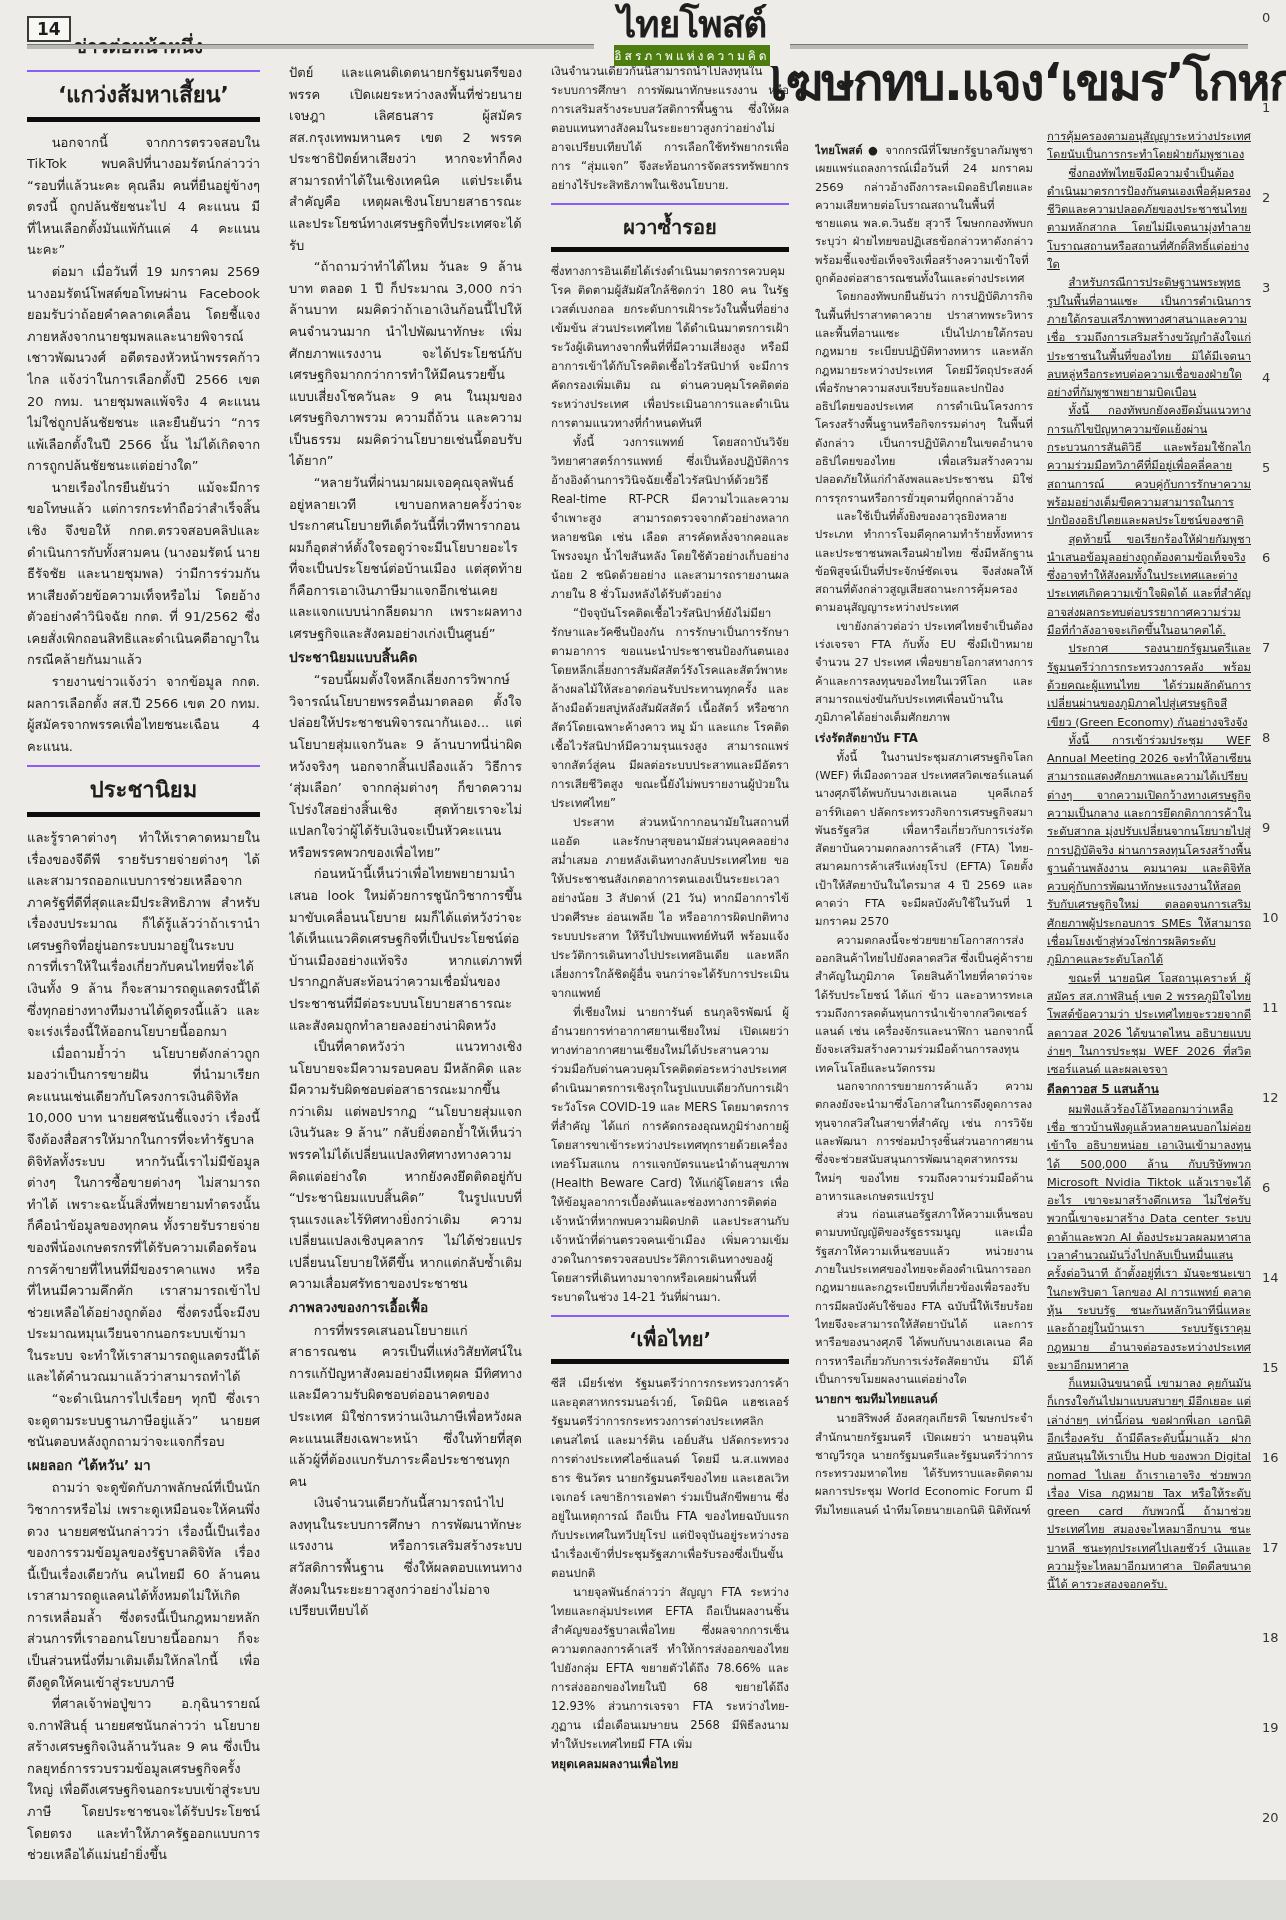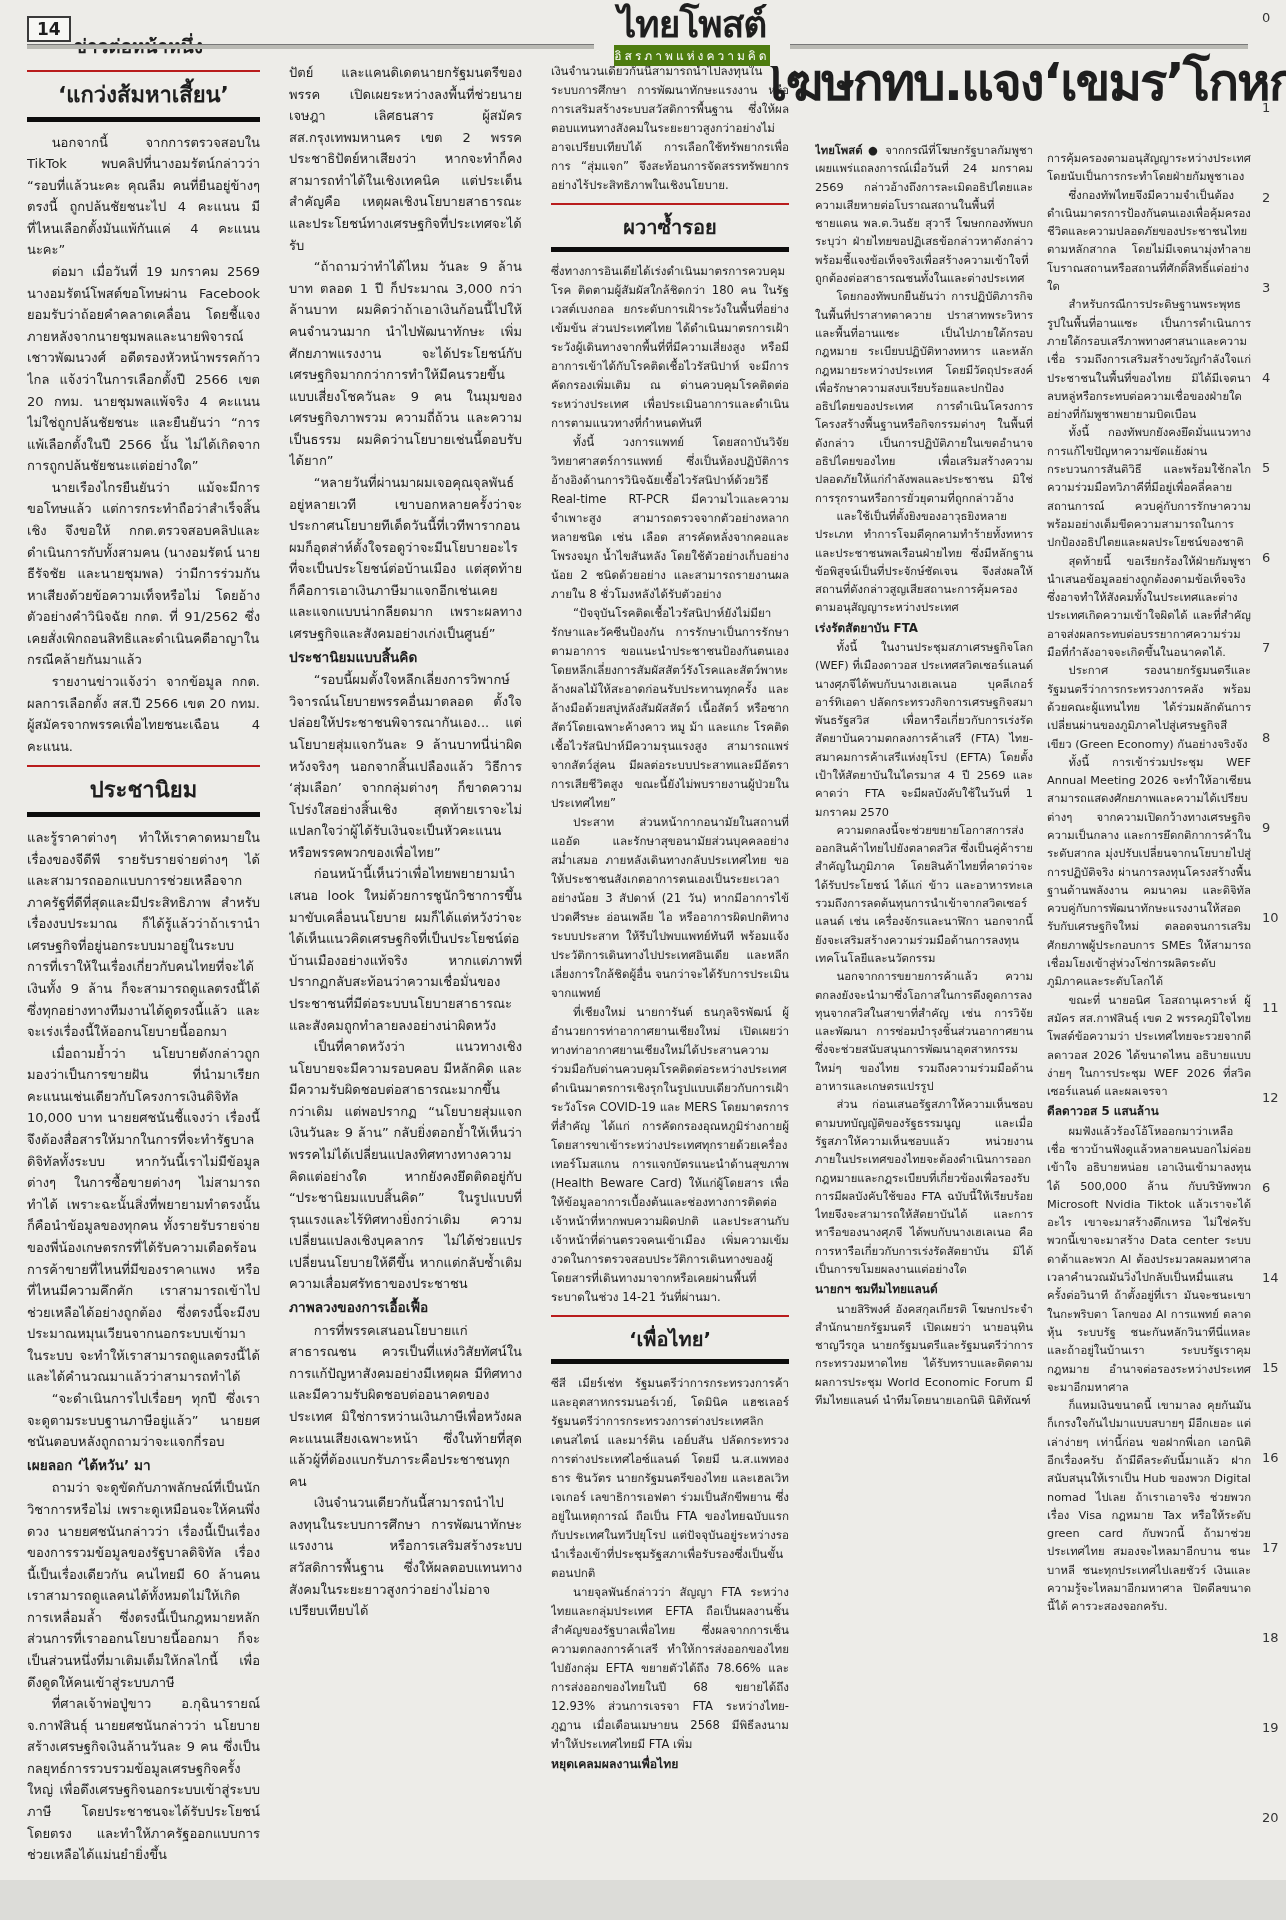--- a/index.html
+++ b/index.html
@@ -16,25 +16,25 @@
                   padding:1px 0;letter-spacing:3px;margin-top:0;}
   
   .main-headline{position:absolute;left:760px;top:46px;width:494px;height:88px;
                  font-size:51px;font-weight:900;letter-spacing:-2px;white-space:nowrap;line-height:1.45;}
   
   .col{position:absolute;top:62px;overflow:hidden;text-align:justify;}
   .col1{left:27px;width:233px;height:1846px;font-size:13px;line-height:1.66;}
   .col2{left:289px;width:233px;height:1846px;font-size:13px;line-height:1.66;}
   .col3{left:551px;width:238px;height:1846px;font-size:11.6px;line-height:1.64;}
   .col4{left:815px;top:142px;width:218px;height:1766px;font-size:11.3px;line-height:1.62;}
-  .col5{left:1047px;top:150px;width:204px;height:1766px;font-size:11.3px;line-height:1.62;}
+  .col5{left:1047px;top:128px;width:204px;height:1766px;font-size:11.3px;line-height:1.62;text-decoration:underline;}
   .col p{margin:0;text-indent:1.9em;}
   .col p.noindent{text-indent:0;}
   .boxhead{font-size:22px;font-weight:800;text-align:center;text-indent:0;
-           border-top:2px solid #b91c1c;border-bottom:5px solid #0d0d0d;
+           border-top:2px solid #8b5cf6;border-bottom:5px solid #0d0d0d;
            padding:9px 4px 7px;margin:8px 0 10px;line-height:1.3;}
   .col3 .boxhead,.col4 .boxhead{font-size:20px;}
   .subhead{font-weight:800;font-size:1.05em;text-align:left;text-indent:0;margin:1px 0;}
   .byline{font-weight:800;}
   
   .ruler{position:absolute;right:0;top:0;width:30px;height:1920px;}
   .rmark{position:absolute;left:6px;font-size:13px;color:#333;}
 </style>
 </head>
 <body>
@@ -89,20 +89,21 @@
         <p>ที่เชียงใหม่ นายการันต์ ธนกุลจิรพัฒน์ ผู้อำนวยการท่าอากาศยานเชียงใหม่ เปิดเผยว่า ทางท่าอากาศยานเชียงใหม่ได้ประสานความร่วมมือกับด่านควบคุมโรคติดต่อระหว่างประเทศ ดำเนินมาตรการเชิงรุกในรูปแบบเดียวกับการเฝ้าระวังโรค COVID-19 และ MERS โดยมาตรการที่สำคัญ ได้แก่ การคัดกรองอุณหภูมิร่างกายผู้โดยสารขาเข้าระหว่างประเทศทุกรายด้วยเครื่องเทอร์โมสแกน การแจกบัตรแนะนำด้านสุขภาพ (Health Beware Card) ให้แก่ผู้โดยสาร เพื่อให้ข้อมูลอาการเบื้องต้นและช่องทางการติดต่อเจ้าหน้าที่หากพบความผิดปกติ และประสานกับเจ้าหน้าที่ด่านตรวจคนเข้าเมือง เพิ่มความเข้มงวดในการตรวจสอบประวัติการเดินทางของผู้โดยสารที่เดินทางมาจากหรือเคยผ่านพื้นที่ระบาดในช่วง 14-21 วันที่ผ่านมา.</p>
         <div class="boxhead">‘เพื่อไทย’</div>
         <p class="noindent">ซีสี เมียร์เช่ท รัฐมนตรีว่าการกระทรวงการค้าและอุตสาหกรรมนอร์เวย์, โดมินิค แฮชเลอร์ รัฐมนตรีว่าการกระทรวงการต่างประเทศลิกเตนสไตน์ และมาร์ติน เอย์บสัน ปลัดกระทรวงการต่างประเทศไอซ์แลนด์ โดยมี น.ส.แพทองธาร ชินวัตร นายกรัฐมนตรีของไทย และเฮลเวิท เจเกอร์ เลขาธิการเอฟตา ร่วมเป็นสักขีพยาน ซึ่งอยู่ในเหตุการณ์ ถือเป็น FTA ของไทยฉบับแรกกับประเทศในทวีปยุโรป แต่ปัจจุบันอยู่ระหว่างรอนำเรื่องเข้าที่ประชุมรัฐสภาเพื่อรับรองซึ่งเป็นขั้นตอนปกติ</p>
         <p>นายจุลพันธ์กล่าวว่า สัญญา FTA ระหว่างไทยและกลุ่มประเทศ EFTA ถือเป็นผลงานชิ้นสำคัญของรัฐบาลเพื่อไทย ซึ่งผลจากการเซ็นความตกลงการค้าเสรี ทำให้การส่งออกของไทยไปยังกลุ่ม EFTA ขยายตัวได้ถึง 78.66% และการส่งออกของไทยในปี 68 ขยายได้ถึง 12.93% ส่วนการเจรจา FTA ระหว่างไทย-ภูฏาน เมื่อเดือนเมษายน 2568 มีพิธีลงนาม ทำให้ประเทศไทยมี FTA เพิ่ม</p>
         <div class="subhead">หยุดเคลมผลงานเพื่อไทย</div>
       </div>
       <div class="col col4">
         <p class="noindent"><strong class="byline">ไทยโพสต์ ● </strong>จากกรณีที่โฆษกรัฐบาลกัมพูชาเผยแพร่แถลงการณ์เมื่อวันที่ 24 มกราคม 2569 กล่าวอ้างถึงการละเมิดอธิปไตยและความเสียหายต่อโบราณสถานในพื้นที่ชายแดน พล.ต.วินธัย สุวารี โฆษกกองทัพบก ระบุว่า ฝ่ายไทยขอปฏิเสธข้อกล่าวหาดังกล่าว พร้อมชี้แจงข้อเท็จจริงเพื่อสร้างความเข้าใจที่ถูกต้องต่อสาธารณชนทั้งในและต่างประเทศ</p>
         <p>โดยกองทัพบกยืนยันว่า การปฏิบัติภารกิจในพื้นที่ปราสาทตาควาย ปราสาทพระวิหาร และพื้นที่อานแซะ เป็นไปภายใต้กรอบกฎหมาย ระเบียบปฏิบัติทางทหาร และหลักกฎหมายระหว่างประเทศ โดยมีวัตถุประสงค์เพื่อรักษาความสงบเรียบร้อยและปกป้องอธิปไตยของประเทศ การดำเนินโครงการโครงสร้างพื้นฐานหรือกิจกรรมต่างๆ ในพื้นที่ดังกล่าว เป็นการปฏิบัติภายในเขตอำนาจอธิปไตยของไทย เพื่อเสริมสร้างความปลอดภัยให้แก่กำลังพลและประชาชน มิใช่การรุกรานหรือการยั่วยุตามที่ถูกกล่าวอ้าง</p>
         <p>และใช้เป็นที่ตั้งยิงของอาวุธยิงหลายประเภท ทำการโจมตีคุกคามทำร้ายทั้งทหารและประชาชนพลเรือนฝ่ายไทย ซึ่งมีหลักฐานข้อพิสูจน์เป็นที่ประจักษ์ชัดเจน จึงส่งผลให้สถานที่ดังกล่าวสูญเสียสถานะการคุ้มครองตามอนุสัญญาระหว่างประเทศ</p>
+        <p>เขายังกล่าวต่อว่า ประเทศไทยจำเป็นต้องเร่งเจรจา FTA กับทั้ง EU ซึ่งมีเป้าหมายจำนวน 27 ประเทศ เพื่อขยายโอกาสทางการค้าและการลงทุนของไทยในเวทีโลก และสามารถแข่งขันกับประเทศเพื่อนบ้านในภูมิภาคได้อย่างเต็มศักยภาพ</p>
         <div class="subhead">เร่งรัดสัตยาบัน FTA</div>
         <p>ทั้งนี้ ในงานประชุมสภาเศรษฐกิจโลก (WEF) ที่เมืองดาวอส ประเทศสวิตเซอร์แลนด์ นางศุภจีได้พบกับนางเฮเลเนอ บุคลีเกอร์ อาร์ทิเอดา ปลัดกระทรวงกิจการเศรษฐกิจสมาพันธรัฐสวิส เพื่อหารือเกี่ยวกับการเร่งรัดสัตยาบันความตกลงการค้าเสรี (FTA) ไทย-สมาคมการค้าเสรีแห่งยุโรป (EFTA) โดยตั้งเป้าให้สัตยาบันในไตรมาส 4 ปี 2569 และคาดว่า FTA จะมีผลบังคับใช้ในวันที่ 1 มกราคม 2570</p>
         <p>ความตกลงนี้จะช่วยขยายโอกาสการส่งออกสินค้าไทยไปยังตลาดสวิส ซึ่งเป็นคู่ค้ารายสำคัญในภูมิภาค โดยสินค้าไทยที่คาดว่าจะได้รับประโยชน์ ได้แก่ ข้าว และอาหารทะเล รวมถึงการลดต้นทุนการนำเข้าจากสวิตเซอร์แลนด์ เช่น เครื่องจักรและนาฬิกา นอกจากนี้ยังจะเสริมสร้างความร่วมมือด้านการลงทุน เทคโนโลยีและนวัตกรรม</p>
         <p>นอกจากการขยายการค้าแล้ว ความตกลงยังจะนำมาซึ่งโอกาสในการดึงดูดการลงทุนจากสวิสในสาขาที่สำคัญ เช่น การวิจัยและพัฒนา การซ่อมบำรุงชิ้นส่วนอากาศยาน ซึ่งจะช่วยสนับสนุนการพัฒนาอุตสาหกรรมใหม่ๆ ของไทย รวมถึงความร่วมมือด้านอาหารและเกษตรแปรรูป</p>
         <p>ส่วน ก่อนเสนอรัฐสภาให้ความเห็นชอบตามบทบัญญัติของรัฐธรรมนูญ และเมื่อรัฐสภาให้ความเห็นชอบแล้ว หน่วยงานภายในประเทศของไทยจะต้องดำเนินการออกกฎหมายและกฎระเบียบที่เกี่ยวข้องเพื่อรองรับการมีผลบังคับใช้ของ FTA ฉบับนี้ให้เรียบร้อย ไทยจึงจะสามารถให้สัตยาบันได้ และการหารือของนางศุภจี ได้พบกับนางเฮเลเนอ คือการหารือเกี่ยวกับการเร่งรัดสัตยาบัน มิได้เป็นการขโมยผลงานแต่อย่างใด</p>
         <div class="subhead">นายกฯ ชมทีมไทยแลนด์</div>
         <p>นายสิริพงศ์ อังคสกุลเกียรติ โฆษกประจำสำนักนายกรัฐมนตรี เปิดเผยว่า นายอนุทิน ชาญวีรกูล นายกรัฐมนตรีและรัฐมนตรีว่าการกระทรวงมหาดไทย ได้รับทราบและติดตามผลการประชุม World Economic Forum มีทีมไทยแลนด์ นำทีมโดยนายเอกนิติ นิติทัณฑ์</p>
       </div>
       <div class="col col5">
         <p class="noindent">การคุ้มครองตามอนุสัญญาระหว่างประเทศ โดยนับเป็นการกระทำโดยฝ่ายกัมพูชาเอง</p>

